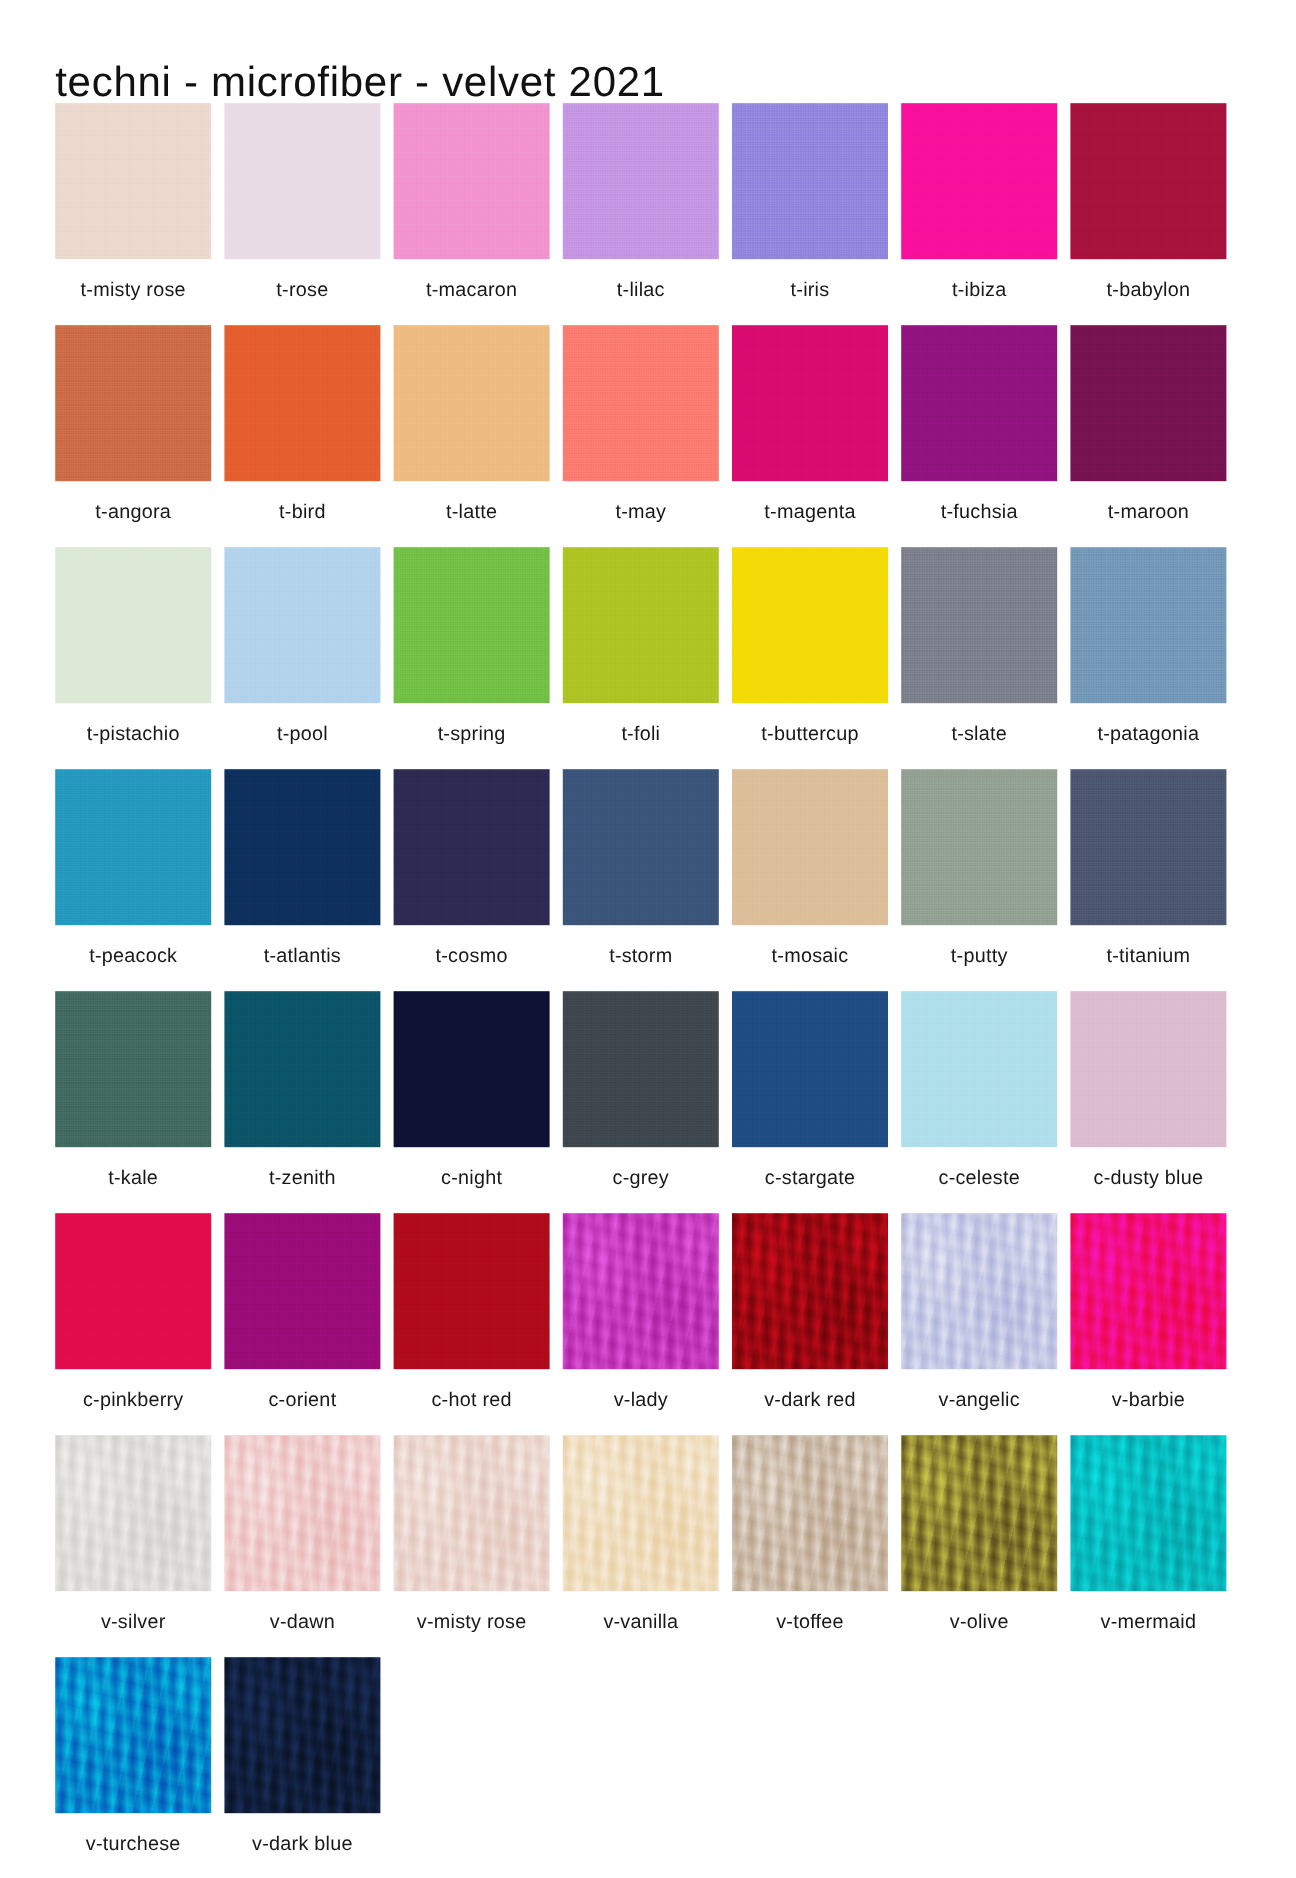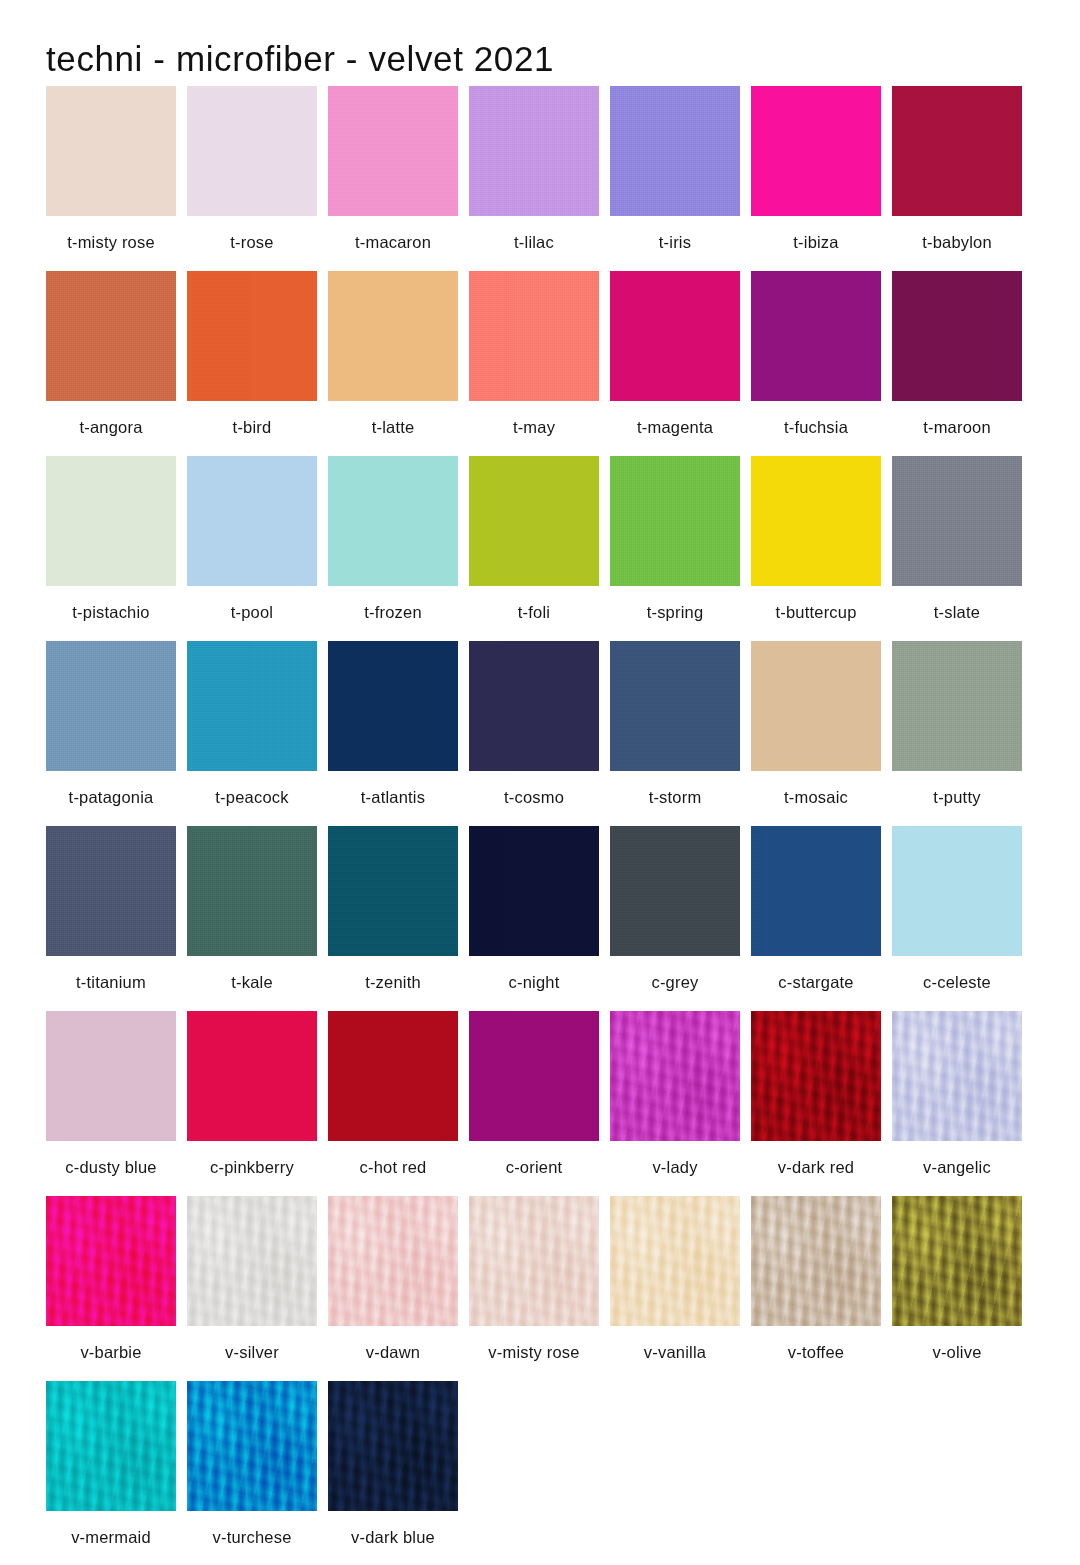--- a/index.html
+++ b/index.html
@@ -18,21 +18,21 @@
   #page {
     position: relative;
     width: 1080px;
     height: 1565px;
     background: #ffffff;
   }
 
   #page-title {
     position: absolute;
     left: 46px;
-    top: 16px;
+    top: 26px;
     font-size: 35px;
     font-weight: 400;
     letter-spacing: 0.6px;
     color: #111111;
     white-space: nowrap;
   }
 
   #swatch-grid {
     position: absolute;
     left: 46px;
@@ -167,32 +167,28 @@
       </div>
       <div class="swatch-cell">
         <span class="swatch-chip tex-fiber" style="background-color: rgb(221, 233, 214);"></span>
         <span class="swatch-label">t-pistachio</span>
       </div>
       <div class="swatch-cell">
         <span class="swatch-chip tex-fiber" style="background-color: rgb(179, 211, 236);"></span>
         <span class="swatch-label">t-pool</span>
       </div>
       <div class="swatch-cell">
-        <span class="swatch-chip tex-fiber" style="background-color: rgb(157, 223, 217);"></span>
-        <span class="swatch-label">t-frozen</span>
+        <span class="swatch-chip tex-fiber" style="background-color: rgb(114, 192, 69);"></span>
+        <span class="swatch-label">t-spring</span>
       </div>
       <div class="swatch-cell">
         <span class="swatch-chip tex-fiber" style="background-color: rgb(174, 196, 33);"></span>
         <span class="swatch-label">t-foli</span>
       </div>
       <div class="swatch-cell">
-        <span class="swatch-chip tex-fiber" style="background-color: rgb(114, 192, 69);"></span>
-        <span class="swatch-label">t-spring</span>
-      </div>
-      <div class="swatch-cell">
         <span class="swatch-chip tex-fiber" style="background-color: rgb(244, 219, 7);"></span>
         <span class="swatch-label">t-buttercup</span>
       </div>
       <div class="swatch-cell">
         <span class="swatch-chip tex-fiber" style="background-color: rgb(124, 127, 140);"></span>
         <span class="swatch-label">t-slate</span>
       </div>
       <div class="swatch-cell">
         <span class="swatch-chip tex-fiber" style="background-color: rgb(116, 152, 184);"></span>
         <span class="swatch-label">t-patagonia</span>
@@ -251,28 +247,28 @@
       </div>
       <div class="swatch-cell">
         <span class="swatch-chip tex-fiber" style="background-color: rgb(220, 188, 207);"></span>
         <span class="swatch-label">c-dusty blue</span>
       </div>
       <div class="swatch-cell">
         <span class="swatch-chip tex-fiber" style="background-color: rgb(227, 11, 75);"></span>
         <span class="swatch-label">c-pinkberry</span>
       </div>
       <div class="swatch-cell">
+        <span class="swatch-chip tex-fiber" style="background-color: rgb(154, 11, 119);"></span>
+        <span class="swatch-label">c-orient</span>
+      </div>
+      <div class="swatch-cell">
         <span class="swatch-chip tex-fiber" style="background-color: rgb(176, 10, 27);"></span>
         <span class="swatch-label">c-hot red</span>
       </div>
       <div class="swatch-cell">
-        <span class="swatch-chip tex-fiber" style="background-color: rgb(154, 11, 119);"></span>
-        <span class="swatch-label">c-orient</span>
-      </div>
-      <div class="swatch-cell">
         <span class="swatch-chip tex-velvet" style="background-color: rgb(198, 59, 190);"></span>
         <span class="swatch-label">v-lady</span>
       </div>
       <div class="swatch-cell">
         <span class="swatch-chip tex-velvet" style="background-color: rgb(156, 7, 17);"></span>
         <span class="swatch-label">v-dark red</span>
       </div>
       <div class="swatch-cell">
         <span class="swatch-chip tex-velvet" style="background-color: rgb(199, 202, 230);"></span>
         <span class="swatch-label">v-angelic</span>

